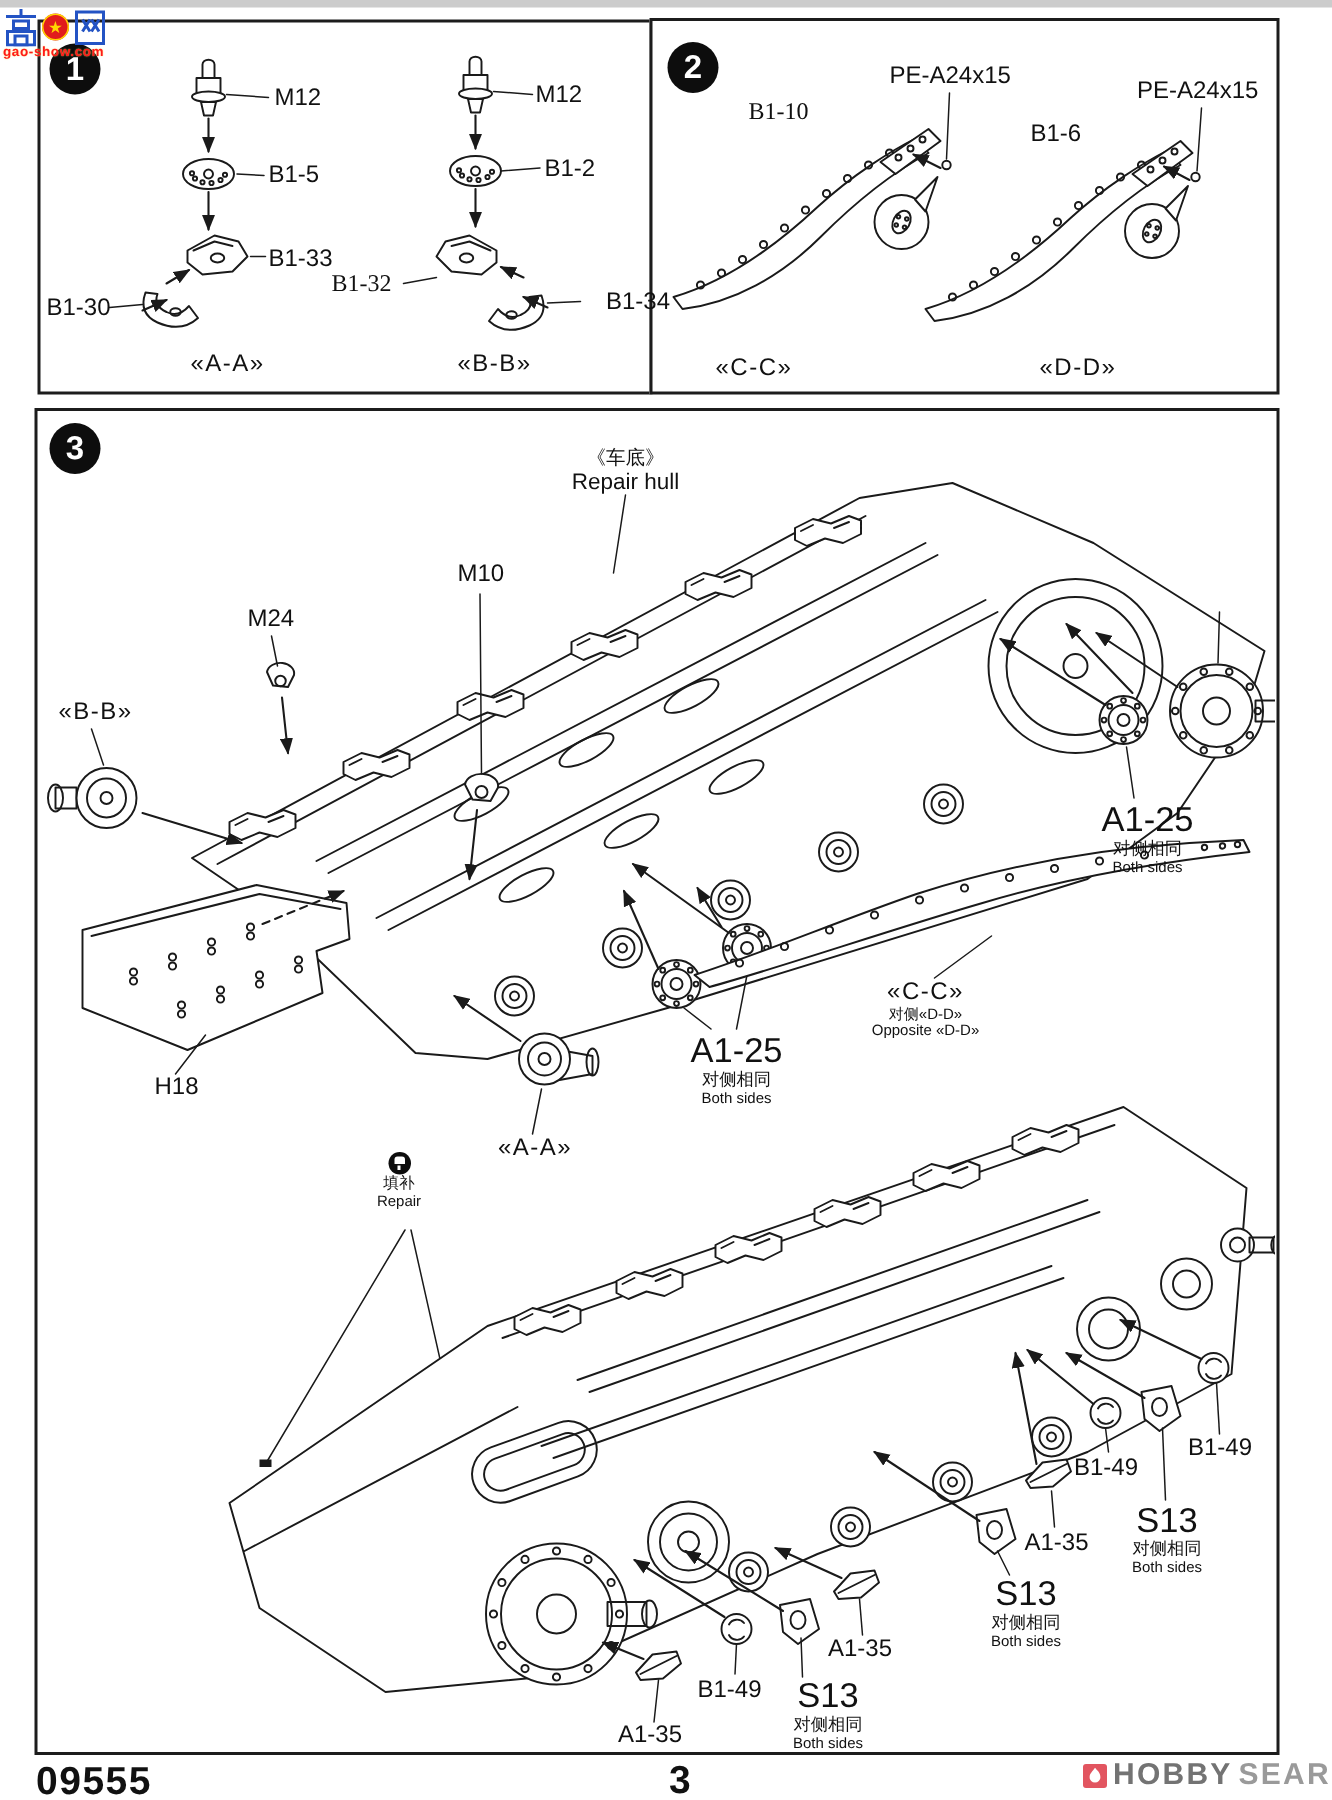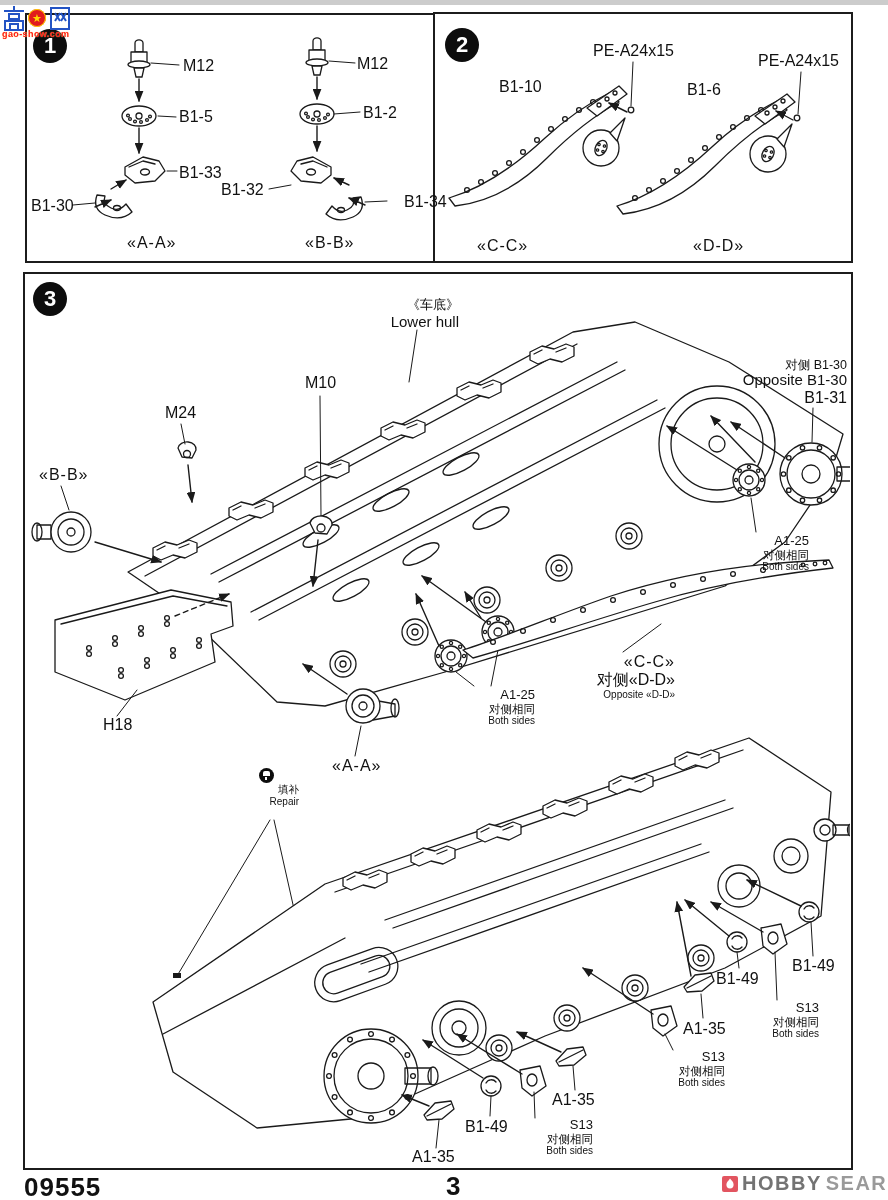--- a/index.html
+++ b/index.html
@@ -3,25 +3,25 @@
 <meta charset="utf-8">
 <style>
   html,body{margin:0;padding:0;}
   body{width:888px;height:1200px;background:#ffffff;font-family:"Liberation Sans",sans-serif;color:#111;position:relative;overflow:hidden;}
   .page{position:absolute;inset:0;}
   .scan-top{position:absolute;top:0;left:0;width:100%;height:5px;background:#9a9a9a;opacity:.5;}
   .box{position:absolute;border:2.5px solid #1c1c1c;background:#fff;box-sizing:border-box;}
   .badge{position:absolute;width:34px;height:34px;border-radius:50%;background:#0d0d0d;color:#fff;
          font-size:22px;font-weight:bold;display:flex;align-items:center;justify-content:center;z-index:4;}
   .lbl{position:absolute;font-size:16px;line-height:1.12;color:#111;white-space:nowrap;z-index:3;}
-  .blk{text-align:right;}
+  .blk{text-align:center;}
   .cap{letter-spacing:1px;}
   .cn{font-size:11.5px;display:block;}
   .en{font-size:10px;display:block;}
-  .p1{font-size:13px;display:block;}
+  .p1{font-size:23px;display:block;}
   .art{position:absolute;left:0;top:0;z-index:1;}
   .art path,.art circle,.art ellipse,.art rect,.art line{stroke:#1a1a1a;stroke-width:1.3;fill:none;stroke-linejoin:round;stroke-linecap:round;}
   .art .f{fill:#ffffff;}
   .art .ld{stroke-width:1;}
   .art .arr{stroke-width:1.4;}
   .art .solid{fill:#1a1a1a;stroke:none;}
   .wm{position:absolute;left:2px;top:5px;z-index:10;width:92px;}
   .wm-row{display:flex;align-items:center;gap:2px;}
   .wm-star{width:18px;height:18px;border-radius:50%;background:#e11c1c;color:#ffd700;font-size:11px;
            display:flex;align-items:center;justify-content:center;box-shadow:0 0 0 1px #ffd700 inset;}
@@ -123,21 +123,21 @@
     <path class="ld" d="M242,174 L264,170"></path>
         <path class="ld" d="M360,186 L338,187"></path>
   </svg>
   <div class="lbl" style="left:156px;top:42px;">M12</div>
   <div class="lbl" style="left:152px;top:93px;">B1-5</div>
   <div class="lbl" style="left:152px;top:149px;">B1-33</div>
   <div class="lbl" style="left:4px;top:182px;">B1-30</div>
   <div class="lbl cap" style="left:100px;top:219px;">«A-A»</div>
   <div class="lbl" style="left:330px;top:40px;">M12</div>
   <div class="lbl" style="left:336px;top:89px;">B1-2</div>
-  <div class="lbl" style="left:194px;top:166px;">B1-32</div>
+  <div class="lbl" style="left:194px;top:166px;font-family:Liberation Serif, serif;">B1-32</div>
   <div class="lbl" style="left:361px;top:178px;margin-left:16px;">B1-34</div>
   <div class="lbl cap" style="left:278px;top:219px;">«B-B»</div>
 </div>
 
 <div class="box" style="left:433px;top:12px;width:420px;height:251px;">
   <div class="badge" style="left:10px;top:14px;">2</div>
   <svg class="art" width="415" height="246" viewBox="0 0 415 246">
     <defs>
       <marker id="ah2" viewBox="0 0 10 8" markerWidth="11" markerHeight="9" refX="9" refY="4" orient="auto" markerUnits="userSpaceOnUse">
         <path class="solid" d="M0,0 L10,4 L0,8 Z"></path>
@@ -175,21 +175,21 @@
     <path class="ld" d="M198,48 L196,92"></path>
     <path class="arr" marker-end="url(#ah2)" d="M192,98 L174,89"></path>
     <use href="#strap2" transform="translate(180,72)"></use>
     <use href="#callout2" transform="translate(333,140)"></use>
     <circle cx="362" cy="104" r="2.8"></circle>
     <path class="ld" d="M366,58 L363,100"></path>
     <path class="arr" marker-end="url(#ah2)" d="M358,106 L341,97"></path>
   </svg>
   <div class="lbl" style="left:158px;top:28px;">PE-A24x15</div>
   <div class="lbl" style="left:323px;top:38px;">PE-A24x15</div>
-  <div class="lbl" style="left:64px;top:64px;">B1-10</div>
+  <div class="lbl" style="left:64px;top:52px;font-family:Liberation Serif, serif;">B1-10</div>
   <div class="lbl" style="left:252px;top:67px;">B1-6</div>
   <div class="lbl cap" style="left:42px;top:223px;">«C-C»</div>
   <div class="lbl cap" style="left:258px;top:223px;">«D-D»</div>
 </div>
 
 <div class="box" style="left:23px;top:272px;width:830px;height:898px;">
   <div class="badge" style="left:8px;top:8px;">3</div>
   <svg class="art" width="825" height="893" viewBox="0 0 825 893">
     <defs>
       <marker id="ah3" viewBox="0 0 10 8" markerWidth="11" markerHeight="9" refX="9" refY="4" orient="auto" markerUnits="userSpaceOnUse">
@@ -459,49 +459,44 @@
     <path class="ld" d="M509,818 L510,844"></path>
     <path class="arr" marker-end="url(#ah3)" d="M497,800 L432,760"></path>
 
     <use href="#wedge35" transform="translate(414,838)"></use>
     <path class="ld" d="M414,846 L411,874"></path>
     <path class="arr" marker-end="url(#ah3)" d="M404,832 L377,821"></path>
   </svg>
 
   <div class="lbl blk" style="left:350px;top:24px;width:84px;">
     <span class="cn" style="font-size:13px;">《车底》</span>
-    <span style="font-size:15px;">Lower hull</span>
+    <span style="font-size:15px;">Repair hull</span>
   </div>
   <div class="lbl" style="left:140px;top:130px;">M24</div>
   <div class="lbl" style="left:280px;top:100px;">M10</div>
   <div class="lbl cap" style="left:14px;top:192px;">«B-B»</div>
   <div class="lbl" style="left:78px;top:442px;">H18</div>
   <div class="lbl cap" style="left:307px;top:483px;">«A-A»</div>
 
-  <div class="lbl blk" style="left:700px;top:84px;width:122px;">
-    <span class="cn" style="font-size:12.5px;">对侧 B1-30</span>
-    <span style="font-size:15px;display:block;">Opposite B1-30</span>
-    <span style="font-size:16px;display:block;">B1-31</span>
-  </div>
 
   <div class="lbl blk" style="left:696px;top:260px;width:88px;">
     <span class="p1">A1-25</span>
     <span class="cn">对侧相同</span>
     <span class="en">Both sides</span>
   </div>
 
   <div class="lbl blk" style="left:422px;top:414px;width:88px;">
     <span class="p1">A1-25</span>
     <span class="cn">对侧相同</span>
     <span class="en">Both sides</span>
   </div>
 
   <div class="lbl blk" style="left:534px;top:379px;width:116px;">
     <span style="font-size:16px;display:block;letter-spacing:1px;">«C-C»</span>
-    <span class="cn" style="font-size:16px;">对侧«D-D»</span>
+    <span class="cn" style="font-size:10px;">对侧«D-D»</span>
     <span class="en">Opposite «D-D»</span>
   </div>
 
   <div class="lbl blk" style="left:208px;top:494px;width:66px;">
     <div class="repair-ico"></div>
     <span class="cn" style="font-size:10.5px;">填补</span>
     <span class="en">Repair</span>
   </div>
 
   <div class="lbl" style="left:767px;top:683px;">B1-49</div>

